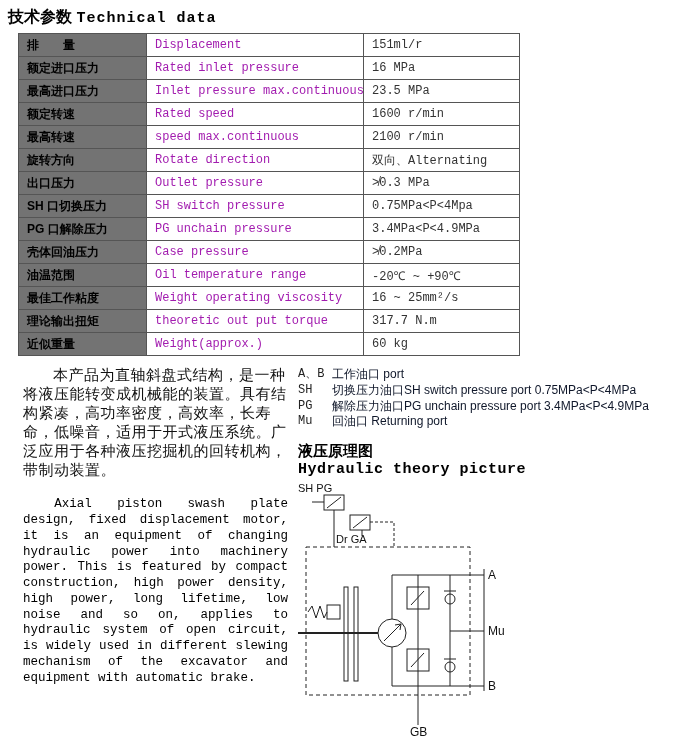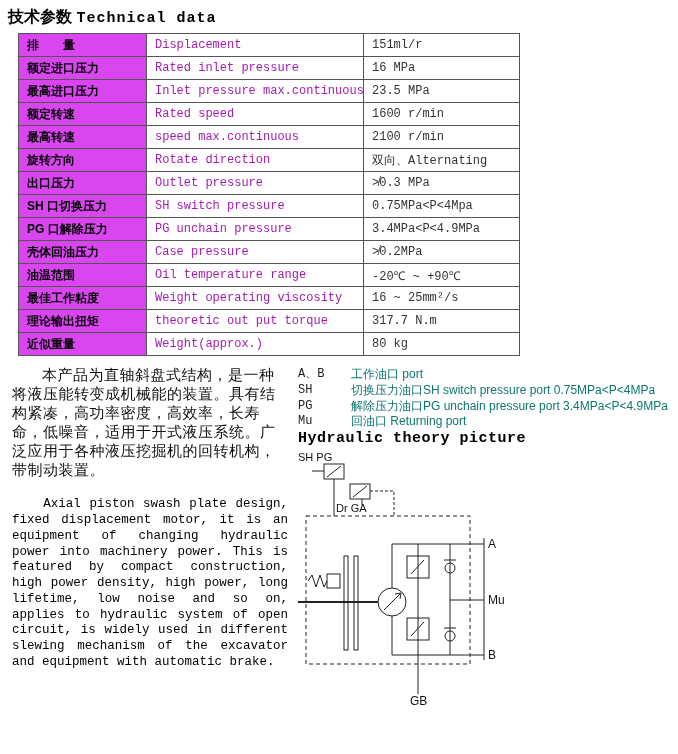--- a/index.html
+++ b/index.html
@@ -11,35 +11,35 @@
   }
   .page { position: relative; width: 678px; height: 754px; overflow: hidden; background:#fff; }
 
   .title-row { padding: 7px 0 5px 8px; }
   .title-zh { font-size: 16px; font-weight: bold; color:#000; }
   .title-en { font-size: 15px; font-weight: bold; letter-spacing: 1px;
               font-family: "Liberation Mono", "DejaVu Sans Mono", monospace; color:#000; }
 
   table.tech { border-collapse: collapse; margin-left: 18px; width: 502px; table-layout: fixed; }
   table.tech td { border: 1px solid #555; padding: 2px 8px; height: 23px; font-size: 12px; vertical-align: middle; overflow: hidden; white-space: nowrap; }
-  td.c1 { width: 128px; background: #d946ef; font-weight: bold; color: #000; font-size: 12.5px; }
+  td.c1 { width: 128px; background: #737373; font-weight: bold; color: #000; font-size: 12.5px; }
   td.c2 { width: 217px; font-family: "Liberation Mono", "DejaVu Sans Mono", monospace; color: #a21caf; }
   td.c3 { font-family: "Liberation Mono", "DejaVu Sans Mono", monospace; color: #333; }
 
   .bottom { display: flex; margin-top: 9px; }
-  .left-col { width: 288px; padding-left: 12px; flex: none; }
+  .left-col { width: 288px; padding-left: 23px; flex: none; }
   .zh-para { font-size: 15px; line-height: 1.27; text-indent: 2em; color: #111; letter-spacing: 0.5px; }
   .en-para { margin-top: 18px; font-family: "Liberation Mono", "DejaVu Sans Mono", monospace;
              font-size: 12.5px; line-height: 1.26; text-align: justify; text-indent: 2.5em; color: #000000; }
 
   .right-col { flex: 1; padding-left: 10px; }
   .ports { font-size: 12px; line-height: 1.32; margin-top: 2px; }
-  .port-row { display: flex; gap: 19px; }
+  .port-row { display: flex; }
   .port-code { width: 34px; flex: none; font-family: "Liberation Mono", "DejaVu Sans Mono", monospace; color: #222; }
-  .port-desc { color: #0f766e; white-space: nowrap; text-align: center; }
+  .port-desc { color: #0f172a; white-space: nowrap; text-align: center; }
   .schem-title-zh { font-weight: bold; font-size: 15px; margin-top: 12px; color:#000; }
   .schem-title-en { font-weight: bold; font-size: 15px; letter-spacing: 0.5px;
                     font-family: "Liberation Mono", "DejaVu Sans Mono", monospace; color:#000; }
   svg.schematic { margin-top: 3px; display: block; }
   svg.schematic text { font-family: "Liberation Sans", sans-serif; font-size: 11px; fill: #111; stroke: none; }
   svg.schematic text.port-lab { font-size: 12px; }
 </style>
 </head>
 <body>
 
@@ -113,21 +113,21 @@
           <td class="c3">16 ~ 25mm²/s</td>
         </tr>
       <tr>
           <td class="c1">理论输出扭矩</td>
           <td class="c2">theoretic out put torque</td>
           <td class="c3">317.7 N.m</td>
         </tr>
       <tr>
           <td class="c1">近似重量</td>
           <td class="c2">Weight(approx.)</td>
-          <td class="c3">80 kg</td>
+          <td class="c3">60 kg</td>
         </tr>
     </tbody>
   </table>
 
   <div class="bottom">
 
     <div class="left-col">
       <div class="zh-para">本产品为直轴斜盘式结构，是一种将液压能转变成机械能的装置。具有结构紧凑，高功率密度，高效率，长寿命，低噪音，适用于开式液压系统。广泛应用于各种液压挖掘机的回转机构，带制动装置。</div>
       <div class="en-para">Axial piston swash plate design, fixed displacement motor, it is an equipment of changing hydraulic power into machinery power. This is featured by compact construction, high power density, high power, long lifetime, low noise and so on, applies to hydraulic system of open circuit, is widely used in different slewing mechanism of the excavator and equipment with automatic brake.</div>
     </div>
@@ -146,20 +146,21 @@
         <div class="port-row">
             <span class="port-code">PG</span>
             <span class="port-desc">解除压力油口PG unchain pressure port  3.4MPa&lt;P&lt;4.9MPa</span>
           </div>
         <div class="port-row">
             <span class="port-code">Mu</span>
             <span class="port-desc">回油口 Returning port</span>
           </div>
       </div>
 
+      <div class="schem-title-zh">液压原理图</div>
       <div class="schem-title-en">Hydraulic theory picture</div>
 
       <svg class="schematic" width="270" height="256" viewBox="0 0 270 256">
         <g stroke="#222" stroke-width="1" fill="none">
 
           <line x1="14" y1="21" x2="26" y2="21"></line>
           <rect x="26" y="14" width="20" height="15"></rect>
           <line x1="29" y1="27" x2="43" y2="16"></line>
           <line x1="36" y1="29" x2="36" y2="66"></line>
 

